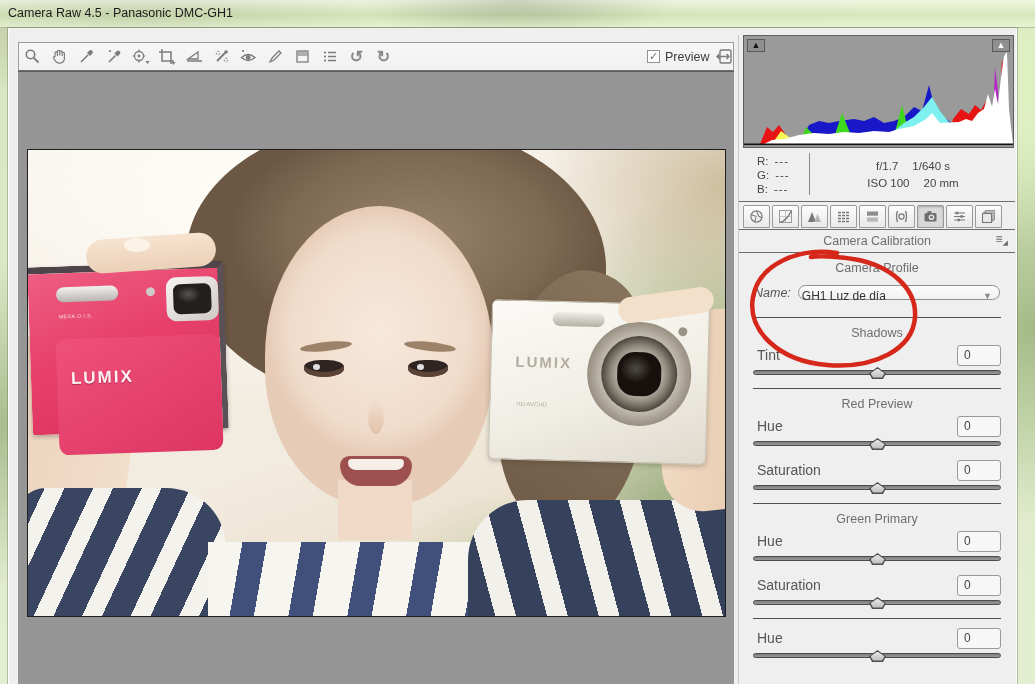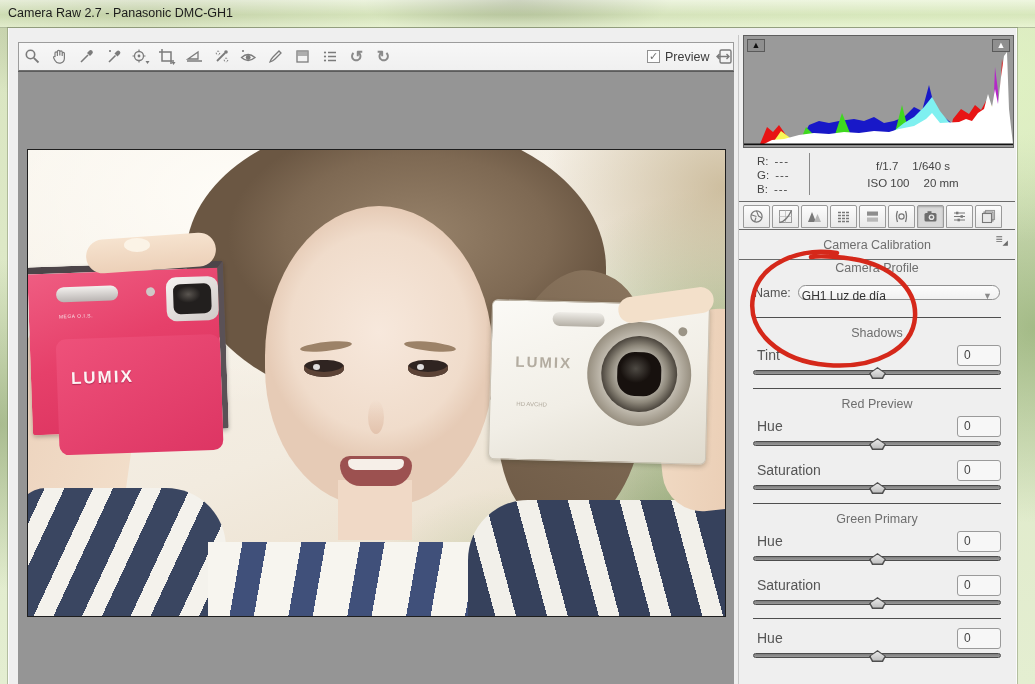--- a/index.html
+++ b/index.html
@@ -149,31 +149,31 @@
   #rgb-block .val { display:inline-block; margin-left:6px; letter-spacing:1px; }
   #info-divider { position:absolute; left:66px; top:5px; height:42px; border-left:1px solid #8a8a8a; }
   #exif-block { position:absolute; left:80px; top:10px; width:180px; font-size:11.5px; color:#454545;
     line-height:17px; text-align:center; }
   #exif-block span { margin:0 7px; }
   #panel-sep-tabs { position:absolute; left:0; top:166px; width:276px; border-top:1px solid #6a6a6a; }
   #tabs { position:absolute; left:4px; top:170px; height:23px; display:flex; gap:2px; }
   .ptab { width:27px; height:23px; border:1px solid #9a9a9a; border-radius:2px 2px 0 0;
     background:linear-gradient(#fcfcfc,#e9e9e9); display:flex; align-items:center; justify-content:center; color:#787878; }
   .ptab.active { background:#d9d9d9; box-shadow:inset 0 1px 2px rgba(0,0,0,.25); }
-  #cal-header { position:absolute; left:0; top:194px; width:276px; height:31px;
+  #cal-header { position:absolute; left:0; top:194px; width:276px; height:24px;
     border-top:1px solid #6a6a6a; border-bottom:1px solid #6a6a6a;
     display:flex; align-items:center; justify-content:center; }
   #cal-header .htxt { font-size:12.5px; color:#6e6e6e; }
   #panel-menu { position:absolute; right:7px; top:3px; font-size:12px; color:#6a6a6a; line-height:12px; }
   #panel-menu .dn { font-size:7px; vertical-align:-2px; }
   #cal-content { position:absolute; left:0; top:213px; width:276px; height:436px; }
   .sec-title { text-align:center; font-size:12.5px; color:#6e6e6e; }
   #profile-title { margin-top:13px; }
   #name-row { margin:10px 15px 0 15px; display:flex; align-items:center; }
-  #name-label { font-size:12.5px; color:#555; margin-right:7px; }
+  #name-label { font-size:12.5px; color:#555; margin-right:7px;font-style:italic; }
   #name-select { flex:1; height:15px; border:1px solid #8f8f8f; border-radius:11px;
     background:linear-gradient(#fcfcfc,#f1f1f1); position:relative;
     font-size:12px; color:#333; line-height:21px; padding-left:3px; }
   #name-select .arrow { position:absolute; right:7px; top:0; color:#8a8a8a; font-size:9px; line-height:21px; }
   .hsep { margin:0 14px; border-top:1px solid #4f4f4f; }
   #sep-profile { margin-top:17px; }
   .group { padding-top:8px; }
   .group .sec-title { margin-bottom:4px; }
   .ctl-row { height:22px; margin:0 14px 0 18px; display:flex; align-items:center; justify-content:space-between; }
   .ctl-label { font-size:14px; color:#555; }
@@ -186,21 +186,21 @@
   .thumb-outer { position:absolute; inset:0; background:#4f4f4f;
     clip-path:polygon(50% 0, 100% 52%, 82% 100%, 18% 100%, 0 52%); }
   .thumb-inner { position:absolute; inset:1.5px; background:linear-gradient(#e6e6e6,#bdbdbd);
     clip-path:polygon(50% 0, 100% 52%, 82% 100%, 18% 100%, 0 52%); }
   #red-annotation { position:absolute; left:2px; top:210px; pointer-events:none; }
 </style>
 </head>
 <body>
 
 <div id="titlebar">
-  <span class="title">Camera Raw 2.7  -  Panasonic DMC-GH1</span>
+  <span class="title">Camera Raw 4.5  -  Panasonic DMC-GH1</span>
 </div>
 
 <div id="dialog">
 
   <div id="toolbar">
     <span class="tool">
       <svg width="17" height="17" viewBox="0 0 17 17">
           <circle cx="6.5" cy="6.5" r="4.2" fill="none" stroke="#7b7b7b" stroke-width="1.6"></circle>
           <line x1="9.8" y1="9.8" x2="14.5" y2="14.5" stroke="#7b7b7b" stroke-width="1.8"></line>
         </svg>

